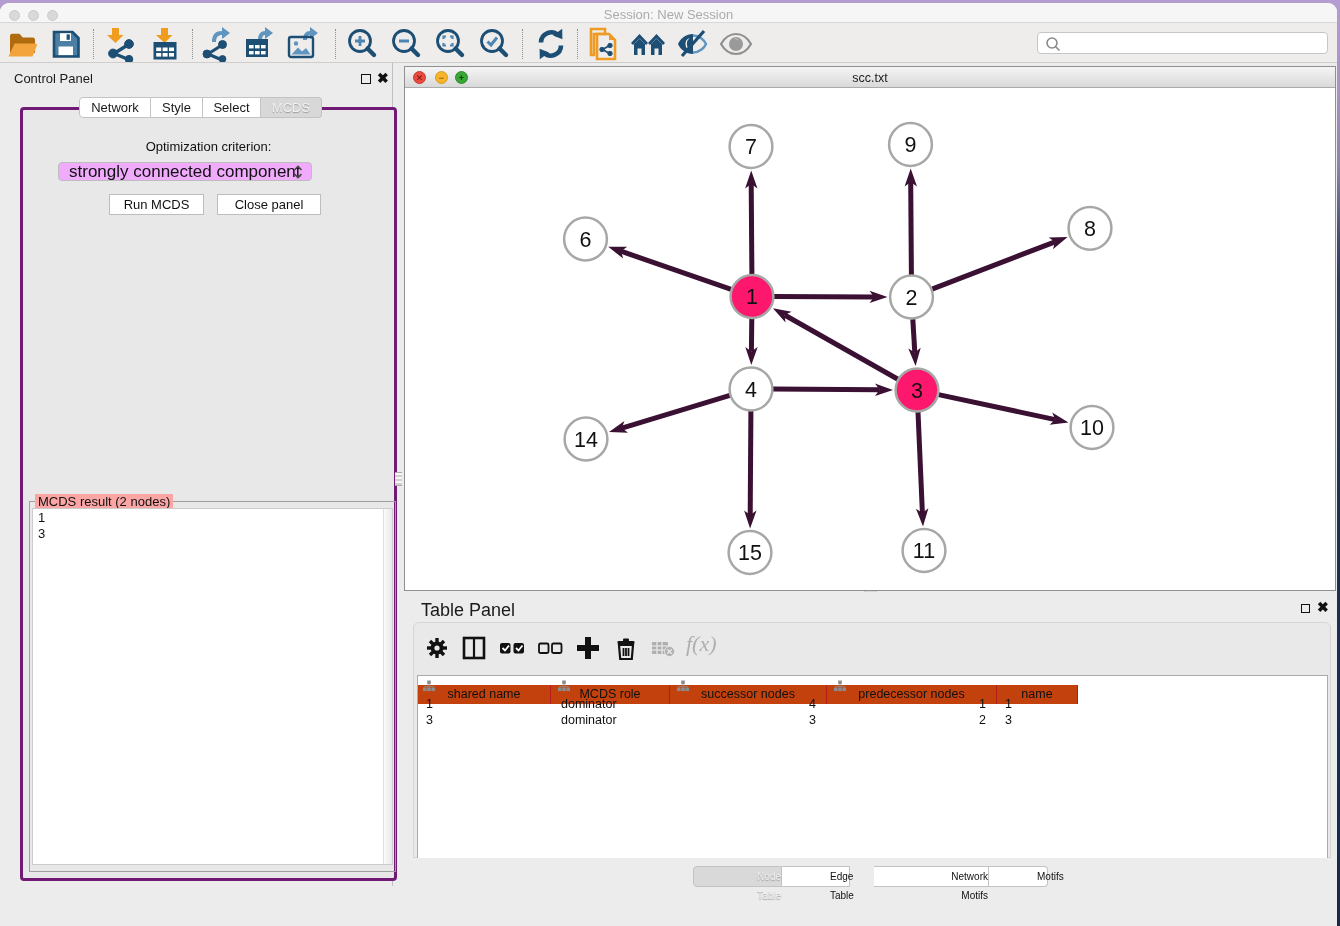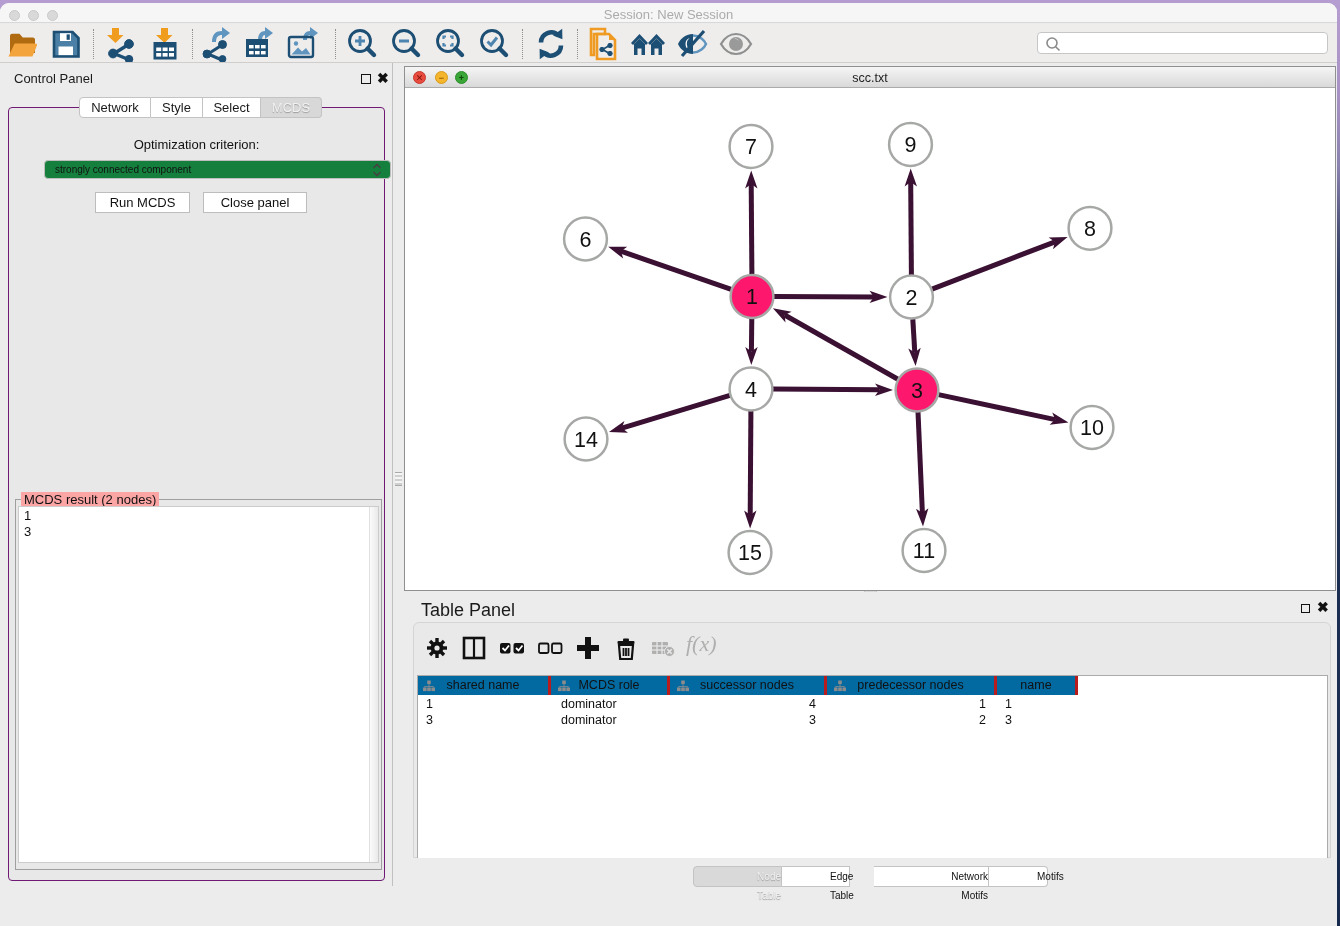--- a/index.html
+++ b/index.html
@@ -11,41 +11,41 @@
   #title-text { position:absolute; top:4px; left:0; width:100%; text-align:center; font-size:13px; color:#ababab; }
   #toolbar { position:absolute; left:0; top:21px; width:100%; height:39px; background:#eeedec; border-bottom:1px solid #cfcecd; }
   .sep { position:absolute; top:5px; height:30px; width:0; border-left:1px dotted #8f8f8f; }
   .ticon { position:absolute; top:2px; width:36px; height:36px; }
   #searchbox { position:absolute; left:1037px; top:8px; width:291px; height:22px; background:#fff; border:1px solid #c6c6c6; border-radius:4px; }
   #main { position:absolute; left:0; top:60px; width:100%; height:830px; background:#ececec; }
   #cp { position:absolute; left:0; top:0; width:393px; height:823px; background:#ececec; border-right:1px solid #c0c0c0; }
   #cp-title { position:absolute; left:14px; top:8px; font-size:13px; color:#1a1a1a; }
   #cp-sq { position:absolute; left:361px; top:11px; width:10px; height:10px; border:1.5px solid #111; }
   #cp-x { position:absolute; left:377px; top:7px; font-size:14px; font-weight:bold; color:#111; }
-  #cp-content { position:absolute; left:8px; top:44px; width:377px; height:774px; background:#e8e8e8; border:1px solid #701a75; border-radius:4px; }
+  #cp-content { position:absolute; left:20px; top:44px; width:377px; height:774px; background:#e8e8e8; border:3px solid #701a75; border-radius:4px; }
   .tab { position:absolute; top:34px; height:21px; background:#fff; border:1px solid #c3c3c3; text-align:center; line-height:19px; font-size:13px; color:#1a1a1a; z-index:3; }
   #opt-label { position:absolute; left:0; top:29px; width:100%; text-align:center; font-size:13px; color:#111; }
-  #opt-select { position:absolute; left:35px; top:52px; width:347px; height:19px; background:#15803d; border:1px solid #bdbdbd; border-radius:4px; font-size:10px; color:#111; line-height:17px; padding-left:10px; }
+  #opt-select { position:absolute; left:35px; top:52px; width:254px; height:19px; background:#f0abfc; border:1px solid #bdbdbd; border-radius:4px; font-size:17px; color:#111; line-height:17px; padding-left:10px; }
   .btn { position:absolute; top:84px; height:21px; background:#fff; border:1px solid #bdbdbd; border-radius:0; font-size:13px; color:#111; text-align:center; line-height:19px; }
   #fieldset { position:absolute; left:6px; top:391px; width:367px; height:371px; border:1px solid #9f9f9f; }
   #fieldset-legend { position:absolute; left:5px; top:-8px; background:#fca5a5; padding:0 3px; font-size:13px; color:#111; }
   #fieldset-inner { position:absolute; left:2px; top:6px; width:361px; height:357px; background:#fff; border:1px solid #cccccc; font-size:13px; color:#111; line-height:16px; padding:1px 0 0 5px; }
   #fs-scroll { position:absolute; right:0px; top:0px; width:9px; height:355px; background:linear-gradient(90deg,#fbfbfb,#e9e9e9); border-left:1px solid #e0e0e0; }
   #netframe { position:absolute; left:404px; top:3px; width:932px; height:525px; background:#fff; border:1px solid #909090; }
   #net-titlebar { position:absolute; left:0; top:0; width:100%; height:21px; background:linear-gradient(180deg,#f5f5f5,#d9d9d9); border-bottom:1px solid #ababab; }
   #net-title { position:absolute; left:0; top:4px; width:100%; text-align:center; font-size:12.5px; color:#222; }
   .tl2 { position:absolute; top:4px; width:13px; height:13px; border-radius:50%; font:9px "Liberation Sans"; text-align:center; line-height:12px; }
   #tp { position:absolute; left:397px; top:529px; width:943px; height:294px; background:#ececec; }
   #tp-title { position:absolute; left:24px; top:8px; font-size:18px; color:#1a1a1a;text-align:center; }
   #tp-sq { position:absolute; left:904px; top:12px; width:9px; height:9px; border:1.5px solid #111; }
   #tp-x { position:absolute; left:920px; top:7px; font-size:14px; font-weight:bold; color:#111; }
   #tp-panel { position:absolute; left:16px; top:30px; width:918px; height:236px; background:#e9e9e9; border:1px solid #d6d5d4; border-radius:6px 6px 0 0; }
   .tpicon { position:absolute; top:11px; width:28px; height:28px; }
   #tp-table { position:absolute; left:3px; top:52px; width:911px; height:183px; background:#fff; border:1px solid #ababab; border-bottom:none; }
-  .th { position:absolute; top:0; height:19px; background:#0369a1; border-right:3px solid #b91c1c; font-size:12.5px; color:#111; text-align:center; line-height:18px; }
+  .th { position:absolute; top:9px; height:19px; background:#c2410c; border-right:1px solid #b91c1c; font-size:12.5px; color:#111; text-align:center; line-height:18px; }
   .td { position:absolute; font-size:12.5px; color:#111; height:16px; line-height:16px; }
   .btab { position:absolute; top:274px; height:21px; background:#fff; border:1px solid #c3c3c3; font-size:10px; color:#111; text-align:right; line-height:19px;padding-left:48px; }
   .btabsel { background:#d9d9d9; color:#f0f0f0; text-shadow:0 1px 1px #999; }
   #statusbar { position:absolute; left:0; top:890px; width:100%; height:33px; background:#ececec; border-top:1px solid #c3c3c3; }
   #sb-btn { position:absolute; left:10px; top:6px; width:28px; height:19px; background:#fdfdfd; border:1px solid #a9a9a9; border-radius:2px; }
   #mem-btn { position:absolute; right:11px; top:4px; width:74px; height:23px; background:#f8f8f8; border:1px solid #9c9c9c; font-size:12px; color:#111; }
 </style>
 </head>
 <body>
 <div id="win">

